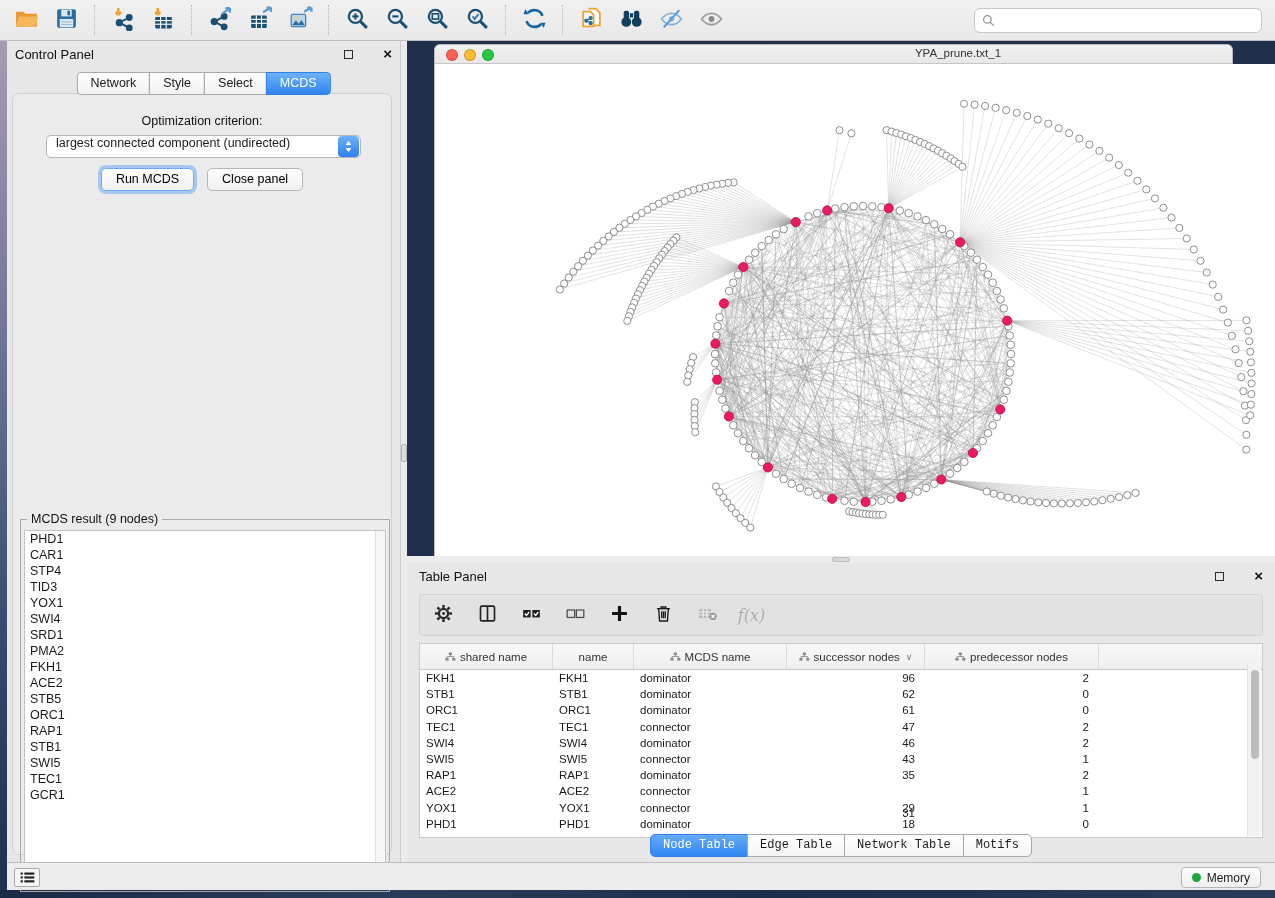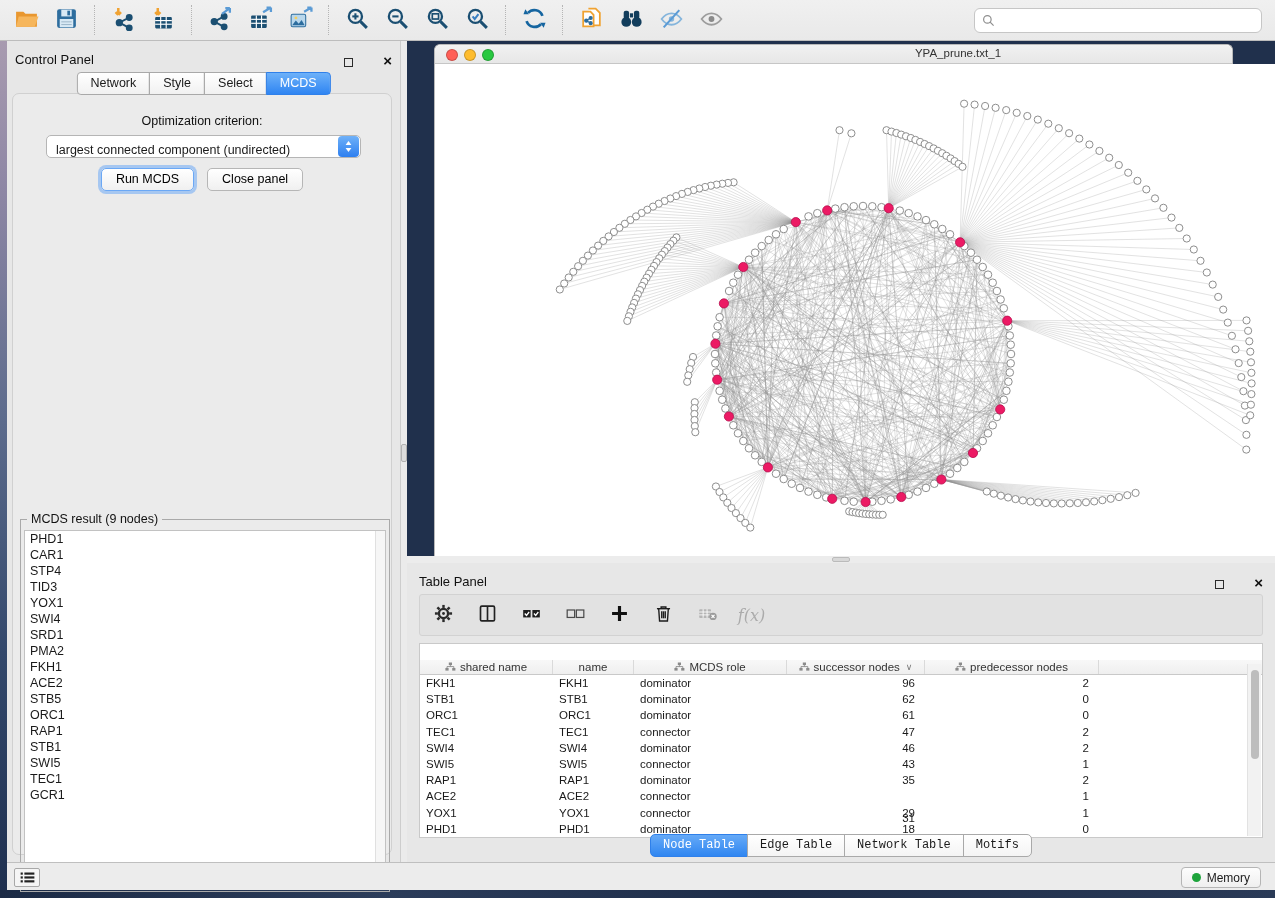--- a/index.html
+++ b/index.html
@@ -19,33 +19,33 @@
   #search-wrap .mag { position:absolute; left:7px; top:5px; width:15px; height:15px; }
 
   
   #strip-left { left:0; top:41px; width:7px; height:849px;
     background:linear-gradient(180deg,#a89bb0 0%,#8d86a4 18%,#5c6b8c 45%,#33486b 72%,#1f3050 100%); }
   #strip-bottom { left:0; top:890px; width:1275px; height:8px;
     background:linear-gradient(90deg,#1b2a45,#2b3c5a 30%,#1e2d49 60%,#2a3a57); }
 
   
   #control-panel { left:7px; top:41px; width:393px; height:821px; background:#e7e7e7; }
-  .panel-head { height:26px; display:flex; align-items:flex-end; padding:0 8px;gap:18px; }
+  .panel-head { height:26px; display:flex; align-items:center; padding:0 8px;gap:18px; }
   .panel-title { font-size:13px; color:#111; }
   .panel-head .spacer { flex:1; }
   .float-ic { width:9px; height:9px; border:1.5px solid #2b2b2b; display:inline-block; margin-right:12px; cursor:pointer; }
   .close-ic { font-size:15px; font-weight:bold; color:#111; line-height:12px; cursor:pointer; }
   #cp-tabs { top:31px; left:50%; transform:translateX(-50%); display:flex; z-index:3; }
   .seg { padding:3px 13px 4px; font-size:12.5px; background:linear-gradient(#ffffff,#f1f1f1); border:1px solid #a9a9a9; margin-left:-1px; cursor:pointer; white-space:nowrap; }
   .seg:first-child { border-radius:4px 0 0 4px; margin-left:0; }
   .seg:last-child { border-radius:0 4px 4px 0; }
   .seg.active { background:linear-gradient(#6db1f9,#2f85f2); border-color:#2f80ea; color:#fff; }
   #cp-box { left:5px; right:8px; top:52px; bottom:7px; background:#ebebeb; border:1px solid #d0d0d0; border-radius:7px; }
   #criterion-label { top:20px; width:100%; text-align:center; font-size:12.5px; color:#111; }
-  #criterion-select { left:33px; right:30px; top:41px; height:23px; background:#fff; border:1px solid #b5b5b5; border-radius:5px; display:flex; align-items:flex-end; cursor:pointer; }
+  #criterion-select { left:33px; right:30px; top:41px; height:23px; background:#fff; border:1px solid #b5b5b5; border-radius:5px; display:flex; align-items:flex-start; cursor:pointer; }
   #criterion-select .val { flex:1; padding-left:9px; font-size:12.5px; white-space:nowrap; overflow:hidden; }
   #criterion-select .stepper { width:21px; height:21px; border-radius:4px; background:linear-gradient(#6fb1f8,#2d7ff0); margin-right:1px; display:flex; align-items:center; justify-content:center; }
   .btn-row { top:74px; width:100%; display:flex; justify-content:center; gap:13px; }
   .mac-btn { padding:3px 14px 4px; font-size:12.5px; background:linear-gradient(#ffffff,#f0f0f0); border:1px solid #b6b6b6; border-radius:5px; cursor:pointer; font-family:"Liberation Sans",sans-serif; }
   .mac-btn.focused { border-color:#6ba8f5; box-shadow:0 0 0 3px rgba(110,170,245,.55); }
   #mcds-groupbox { left:7px; width:370px; top:425px; height:373px; border:1px solid #a9a9a9; }
   #mcds-legend { position:absolute; top:-8px; left:6px; background:#ebebeb; padding:0 4px; font-size:12.5px; color:#111; }
   #mcds-list { position:absolute; left:3px; right:3px; top:10px; bottom:3px; background:#fff; border:1px solid #c2c2c2; overflow:hidden; }
   #mcds-scroll { position:absolute; right:0; top:0; bottom:0; width:10px; background:#f6f6f6; border-left:1px solid #e0e0e0; }
   .mcds-item { height:16px; line-height:16px; padding-left:5px; font-size:12.5px; cursor:default; }
@@ -64,21 +64,21 @@
   #net-canvas { position:absolute; left:0; top:19px; width:866px; height:492px; background:#fff; overflow:hidden; }
 
   
   #table-panel { left:407px; top:563px; width:868px; height:299px; background:#e7e7e7; }
   #tp-toolbar { left:12px; right:12px; top:31px; height:42px; background:#e2e2e2; border:1px solid #d2d2d2; border-radius:3px; display:flex; align-items:center; gap:15px; padding-left:9px; }
   .tp-btn { width:29px; height:29px; border:none; background:transparent; display:flex; align-items:center; justify-content:center; cursor:pointer; }
   .tp-btn svg { width:21px; height:21px; }
   .tp-btn.disabled { cursor:default; }
   .fx { font-family:"DejaVu Serif", serif; font-style:italic; color:#ababab; font-size:16px; }
   #tp-tablewrap { left:12px; right:12px; top:80px; height:195px; background:#fff; border:1px solid #c9c9c9; overflow:hidden; }
-  #tp-header { display:flex; height:15px; background:linear-gradient(#f8f8f8,#efefef); border-bottom:1px solid #c9c9c9;margin-top:16px; }
+  #tp-header { display:flex; height:26px; background:linear-gradient(#f8f8f8,#efefef); border-bottom:1px solid #c9c9c9; }
   .th { display:flex; align-items:center; justify-content:center; gap:4px; border-right:1px solid #dadada; font-size:11.5px; color:#333; cursor:pointer; overflow:hidden; white-space:nowrap; }
   .th svg { width:11px; height:10px; flex:none; }
   .th .sortch { font-size:9px; color:#777; margin-left:2px; }
   .tr { display:flex; height:16.2px; align-items:center; cursor:default; }
   .td { font-size:11.5px; overflow:hidden; white-space:nowrap; }
   .td.l { padding-left:6px; text-align:left; }
   .td.r { padding-right:10px; text-align:right; }
   #tp-vscroll { position:absolute; top:20px; right:1px; bottom:1px; width:14px; background:#f2f2f2; border-left:1px solid #e2e2e2; }
   #tp-vscroll .thumb { position:absolute; left:2.5px; top:6px; width:8px; height:89px; background:#bdbdbd; border-radius:4px; cursor:pointer; }
   #tp-tabs { bottom:5px; width:100%; display:flex; justify-content:center;font-family:Liberation Mono, monospace; }
@@ -1440,21 +1440,21 @@
           <span style="display: inline-flex;">
             <svg viewBox="0 0 11 10">
               <g fill="#8a8a8a">
                 <rect x="3.8" y="0.5" width="3.2" height="2.6"></rect>
                 <rect x="0.4" y="6" width="3.2" height="2.6"></rect>
                 <rect x="7.2" y="6" width="3.2" height="2.6"></rect>
               </g>
               <path d="M5.4 3.1v1.5M2 6V4.6h6.8V6" stroke="#8a8a8a" stroke-width="0.9" fill="none"></path>
             </svg>
           </span>
-          <span>MCDS role</span>
+          <span>MCDS name</span>
         </div>
         <div class="th" style="width: 138px;">
           <span style="display: inline-flex;">
             <svg viewBox="0 0 11 10">
               <g fill="#8a8a8a">
                 <rect x="3.8" y="0.5" width="3.2" height="2.6"></rect>
                 <rect x="0.4" y="6" width="3.2" height="2.6"></rect>
                 <rect x="7.2" y="6" width="3.2" height="2.6"></rect>
               </g>
               <path d="M5.4 3.1v1.5M2 6V4.6h6.8V6" stroke="#8a8a8a" stroke-width="0.9" fill="none"></path>

